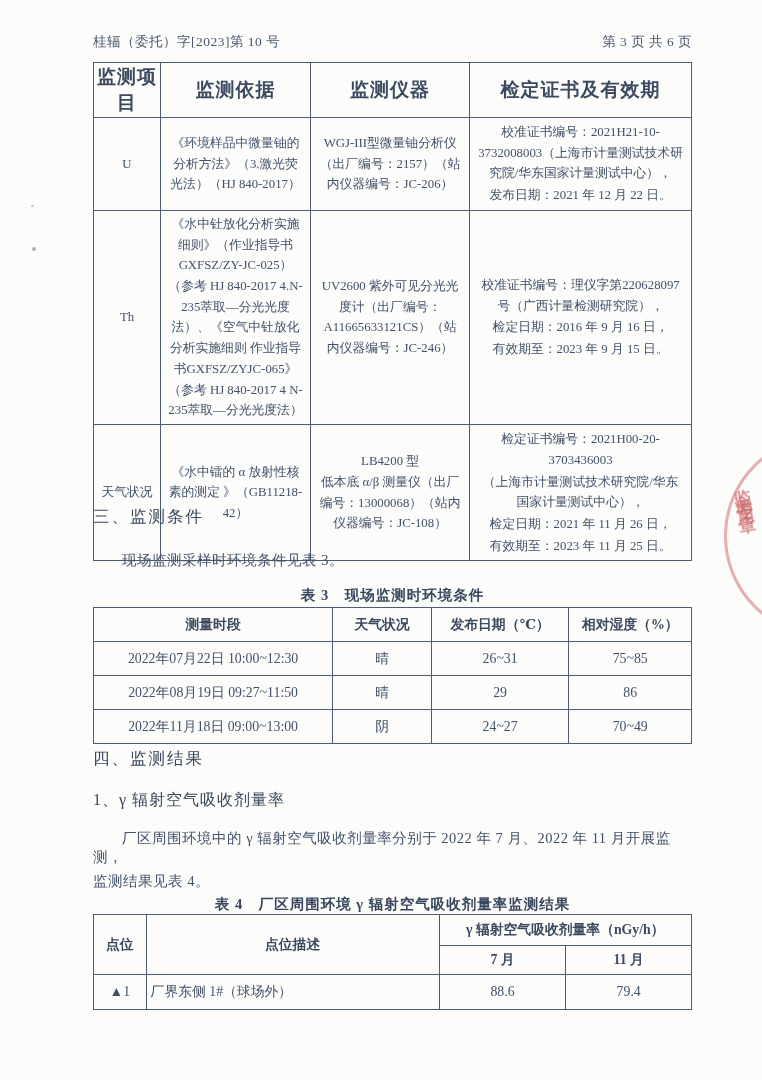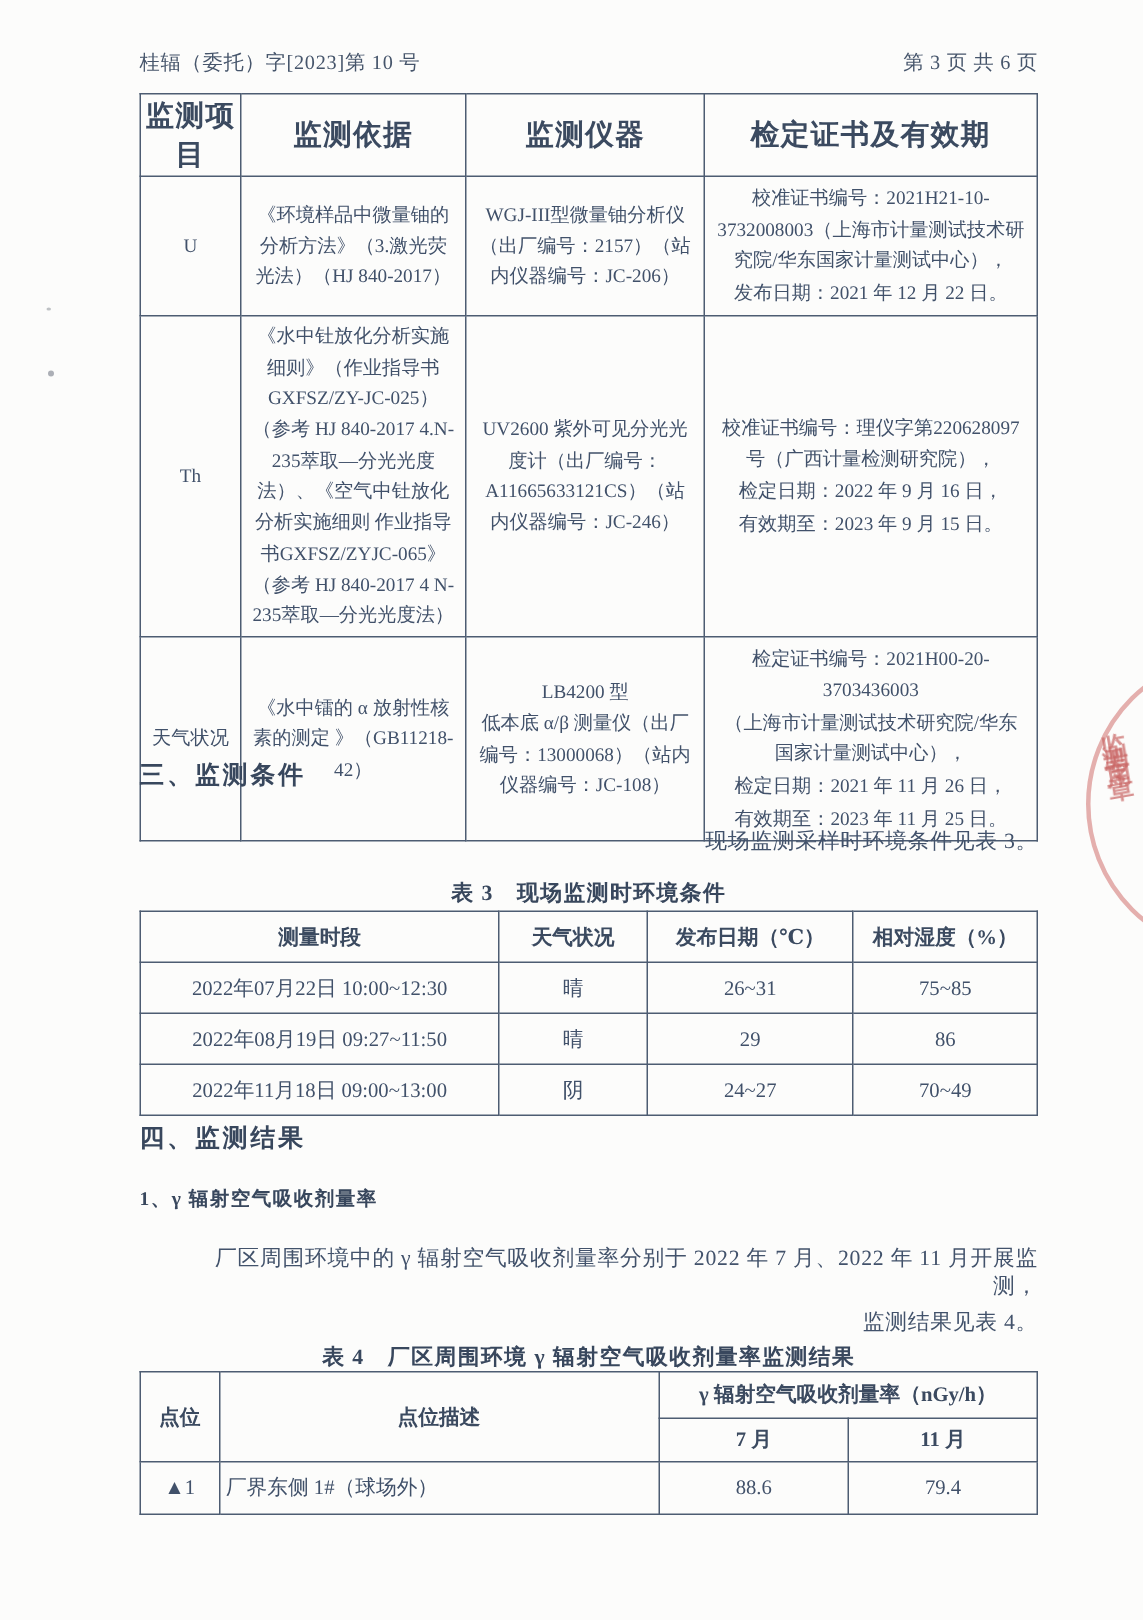--- a/index.html
+++ b/index.html
@@ -26,23 +26,23 @@
   th{font-weight:bold;color:#3b4a60;}
   
   .tbl-instr{position:absolute;left:93px;top:62px;width:599px;font-size:12.8px;}
   .tbl-instr th{font-size:19px;height:24px;letter-spacing:1px;}
   .tbl-instr td{padding:3px 7px;line-height:1.62;text-align:center;color:#41516a;}
   .tbl-instr .row-u td{height:83px;}
   .tbl-instr .row-th td{height:200px;}
   .tbl-instr .row-ra td{height:122px;}
   .cert-line{margin:1px 0;}
   
-  .sec-title{position:absolute;left:93px;font-size:16.5px;font-weight:bold;color:#38475d;letter-spacing:2px;}
-  .sub-title{position:absolute;left:93px;font-size:13px;font-weight:bold;color:#38475d;letter-spacing:1px;}
-  .para{position:absolute;left:93px;width:599px;font-size:14.5px;color:#42526b;letter-spacing:.5px;text-align:right;}
+  .sec-title{position:absolute;left:93px;font-size:16.5px;font-weight:normal;color:#38475d;letter-spacing:2px;}
+  .sub-title{position:absolute;left:93px;font-size:16px;font-weight:normal;color:#38475d;letter-spacing:1px;}
+  .para{position:absolute;left:93px;width:599px;font-size:14.5px;color:#42526b;letter-spacing:.5px;}
   .indent{text-indent:2em;}
   .tbl-title{position:absolute;left:93px;width:599px;text-align:center;font-size:14.5px;font-weight:bold;color:#38475d;letter-spacing:1px;}
   
   .tbl-env{position:absolute;left:93px;top:607px;width:599px;font-size:13.8px;}
   .tbl-env th{height:31px;font-size:13.8px;}
   .tbl-env td{height:31px;text-align:center;color:#41516a;}
   
   .tbl-res{position:absolute;left:93px;top:914px;width:599px;font-size:13.8px;}
   .tbl-res th{font-size:13.8px;}
   .tbl-res .h-group{height:28px;}
@@ -103,21 +103,21 @@
         <div class="cert-line">校准证书编号：2021H21-10-3732008003（上海市计量测试技术研究院/华东国家计量测试中心），</div>
         <div class="cert-line">发布日期：2021 年 12 月 22 日。</div>
       </td>
     </tr>
     <tr class="row-th">
       <td>Th</td>
       <td>《水中钍放化分析实施细则》（作业指导书GXFSZ/ZY-JC-025）（参考 HJ 840-2017 4.N-235萃取—分光光度法）、《空气中钍放化分析实施细则 作业指导书GXFSZ/ZYJC-065》（参考 HJ 840-2017 4 N-235萃取—分光光度法）</td>
       <td>UV2600 紫外可见分光光度计（出厂编号：A11665633121CS）（站内仪器编号：JC-246）</td>
       <td>
         <div class="cert-line">校准证书编号：理仪字第220628097 号（广西计量检测研究院），</div>
-        <div class="cert-line">检定日期：2022 年 9 月 16 日，</div>
+        <div class="cert-line">检定日期：2016 年 9 月 16 日，</div>
         <div class="cert-line">有效期至：2023 年 9 月 15 日。</div>
       </td>
     </tr>
     <tr class="row-ra">
       <td>天气状况</td>
       <td>《水中镭的 α 放射性核素的测定 》（GB11218-42）</td>
       <td>
         <div>LB4200 型</div>
         <div>低本底 α/β 测量仪（出厂编号：13000068）（站内仪器编号：JC-108）</div>
       </td>

